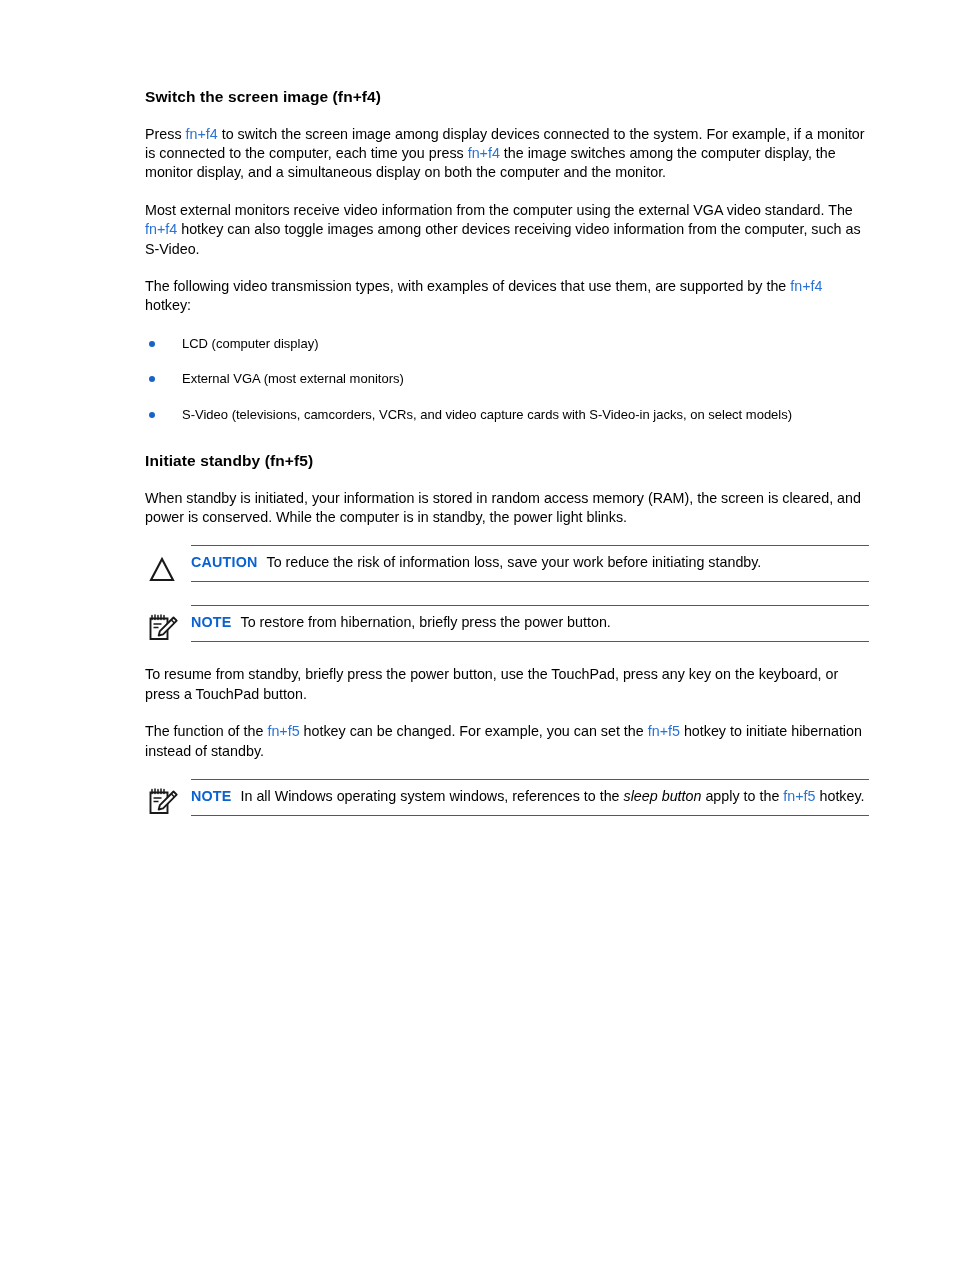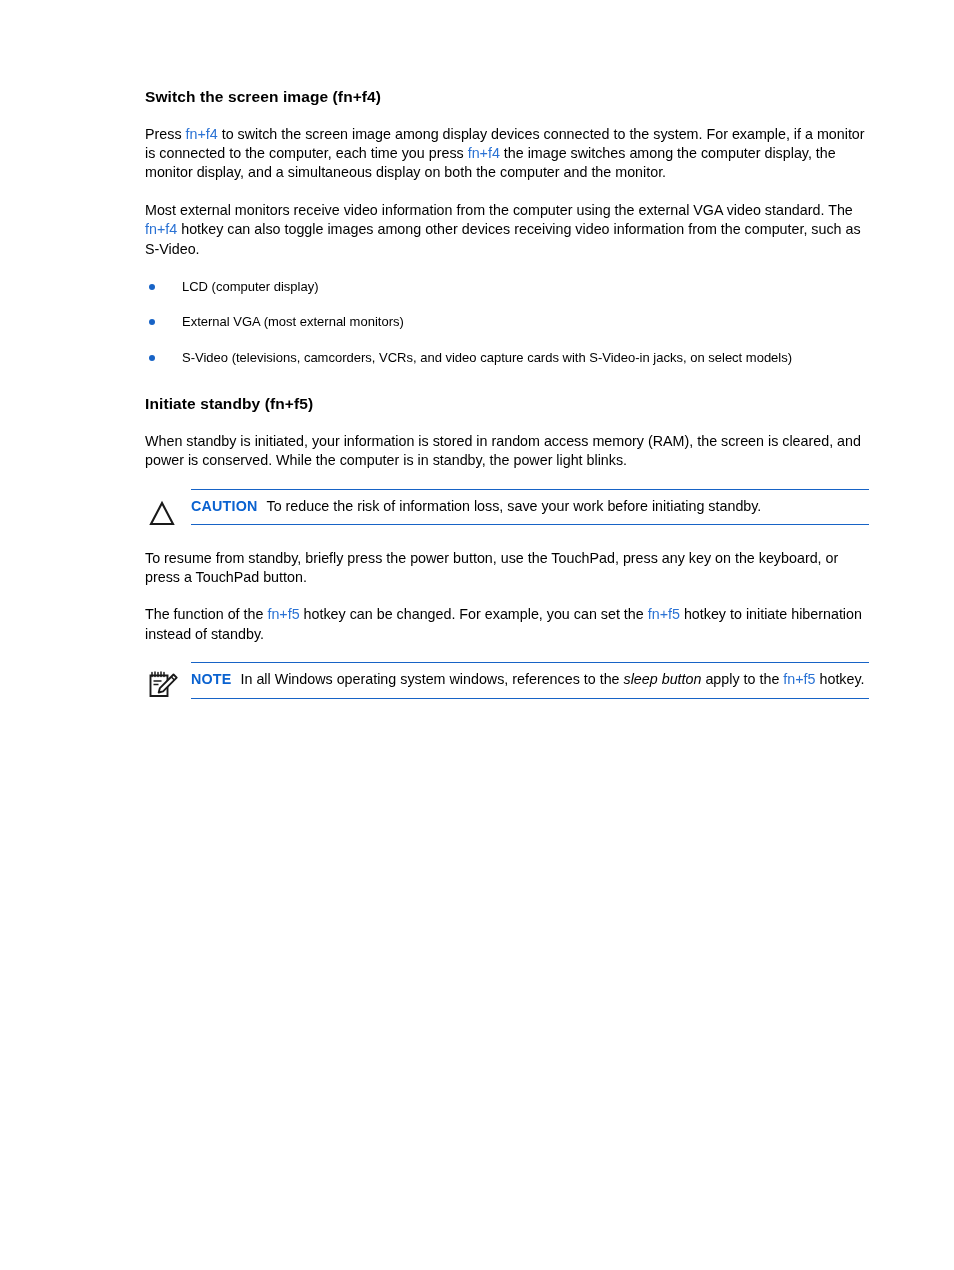--- a/index.html
+++ b/index.html
@@ -145,20 +145,21 @@
 
 <div class="page">
   <div class="content">
 
     <h2 class="section-heading">Switch the screen image (fn+f4)</h2>
 
     <p class="body-text"><span>Press </span><span class="link">fn+f4</span><span> to switch the screen image among display devices connected to the system. For example, if a monitor is connected to the computer, each time you press </span><span class="link">fn+f4</span><span> the image switches among the computer display, the monitor display, and a simultaneous display on both the computer and the monitor.</span></p>
 
     <p class="body-text"><span>Most external monitors receive video information from the computer using the external VGA video standard. The </span><span class="link">fn+f4</span><span> hotkey can also toggle images among other devices receiving video information from the computer, such as S-Video.</span></p>
 
+    <p class="body-text"><span>The following video transmission types, with examples of devices that use them, are supported by the </span><span class="link">fn+f4</span><span> hotkey:</span></p>
 
     <ul class="bullets">
       <li>
         <span class="bullet-dot"></span>
         <span>LCD (computer display)</span>
       </li>
       <li>
         <span class="bullet-dot"></span>
         <span>External VGA (most external monitors)</span>
       </li>
@@ -178,20 +179,34 @@
         <svg viewBox="0 0 34 34" width="34" height="34" aria-hidden="true">
           <polygon points="17,8 28,29 6,29" fill="none" stroke="#1a1a1a" stroke-width="2.1" stroke-linejoin="miter"></polygon>
         </svg>
       </span>
       <div class="rules">
         <div class="admon-text"><span class="admon-label">CAUTION</span><span class="admon-gap"></span><span>To reduce the risk of information loss, save your work before initiating standby.</span></div>
       </div>
     </div>
 
 
+    <div class="admon">
+      <span class="admon-icon">
+        <svg viewBox="0 0 34 34" width="34" height="34" aria-hidden="true">
+          <path d="M5.5 7.5 h17 v20.5 h-17 z" fill="#ffffff" stroke="#1a1a1a" stroke-width="1.9"></path>
+          <path d="M7 4.5 v4 M10 4 v4.5 M13 4.5 v4 M16 4 v4.5 M19 4.5 v4" stroke="#1a1a1a" stroke-width="1.5" fill="none" stroke-linecap="round"></path>
+          <path d="M8.5 13 h8 M8.5 16.5 h5" stroke="#1a1a1a" stroke-width="1.4" fill="none"></path>
+          <path d="M28.5 6.5 l3.2 3.2 -13.6 13.6 -4.4 1.2 1.2 -4.4 z" fill="#ffffff" stroke="#1a1a1a" stroke-width="1.9" stroke-linejoin="round"></path>
+          <path d="M26.2 8.8 l3.2 3.2" stroke="#1a1a1a" stroke-width="1.5"></path>
+        </svg>
+      </span>
+      <div class="rules">
+        <div class="admon-text"><span class="admon-label">NOTE</span><span class="admon-gap"></span><span>To restore from hibernation, briefly press the power button.</span></div>
+      </div>
+    </div>
 
     <p class="body-text">To resume from standby, briefly press the power button, use the TouchPad, press any key on the keyboard, or press a TouchPad button.</p>
 
     <p class="body-text"><span>The function of the </span><span class="link">fn+f5</span><span> hotkey can be changed. For example, you can set the </span><span class="link">fn+f5</span><span> hotkey to initiate hibernation instead of standby.</span></p>
 
     <div class="admon">
       <span class="admon-icon">
         <svg viewBox="0 0 34 34" width="34" height="34" aria-hidden="true">
           <path d="M5.5 7.5 h17 v20.5 h-17 z" fill="#ffffff" stroke="#1a1a1a" stroke-width="1.9"></path>
           <path d="M7 4.5 v4 M10 4 v4.5 M13 4.5 v4 M16 4 v4.5 M19 4.5 v4" stroke="#1a1a1a" stroke-width="1.5" fill="none" stroke-linecap="round"></path>

